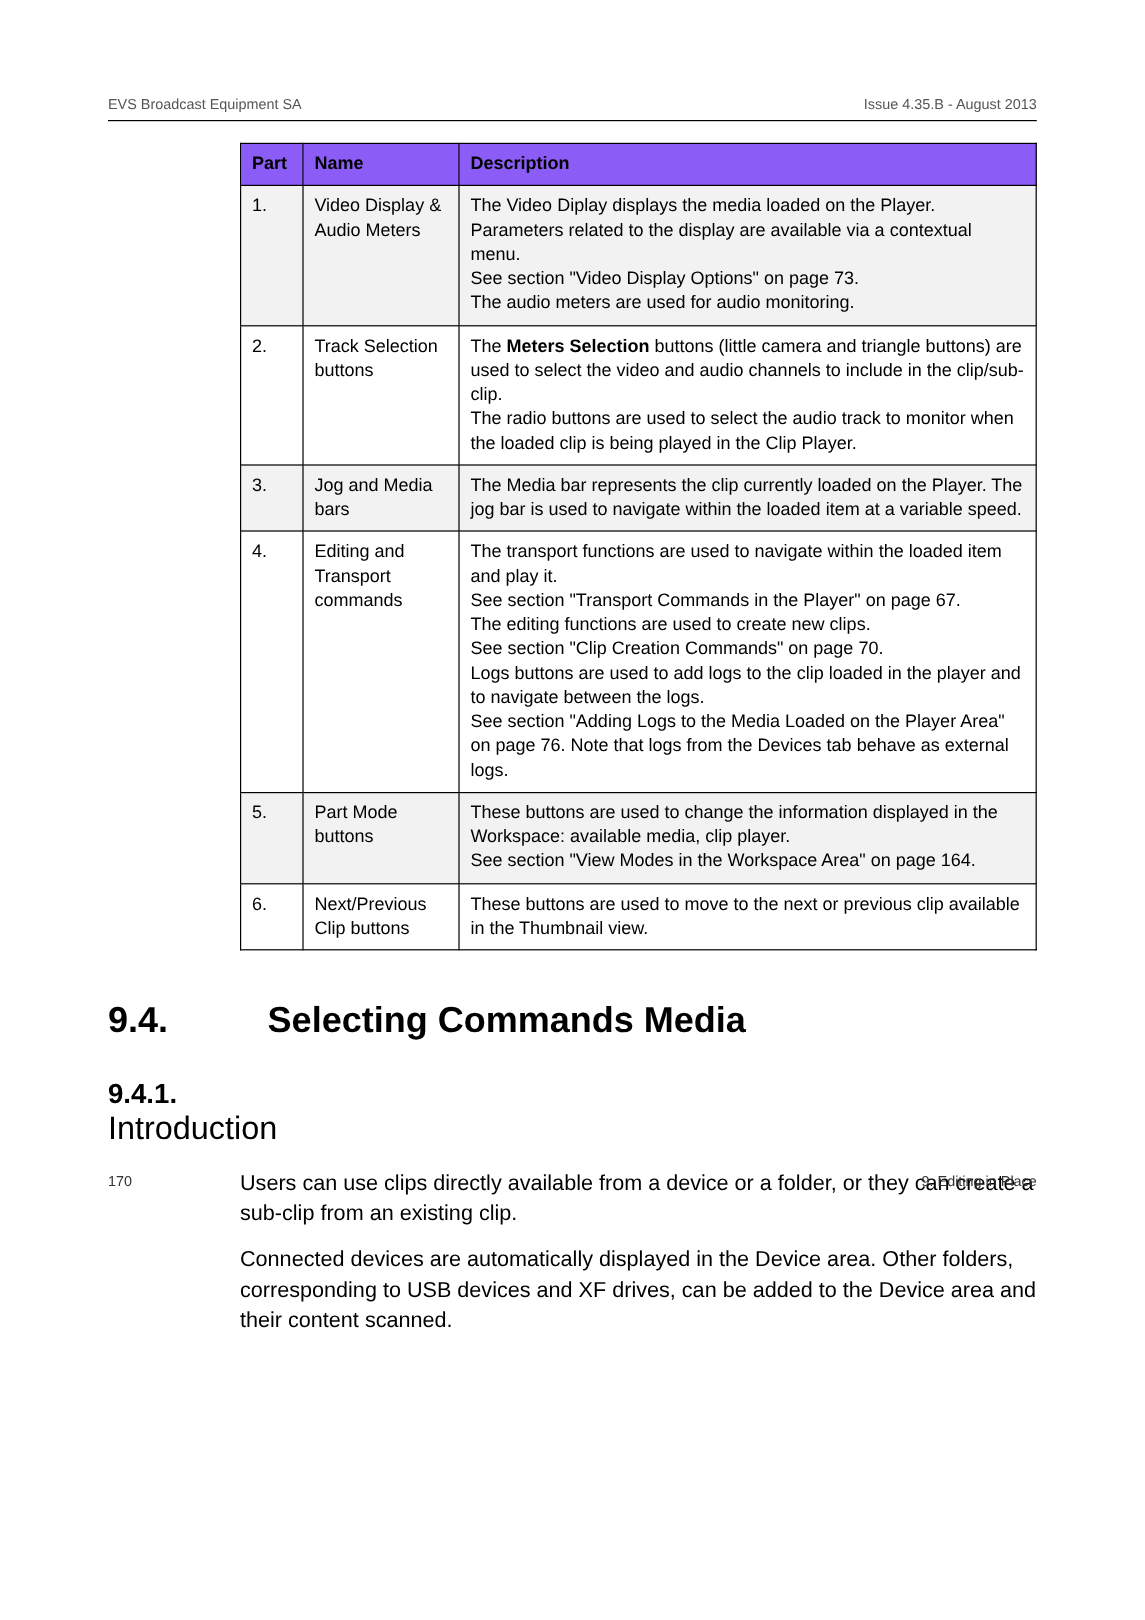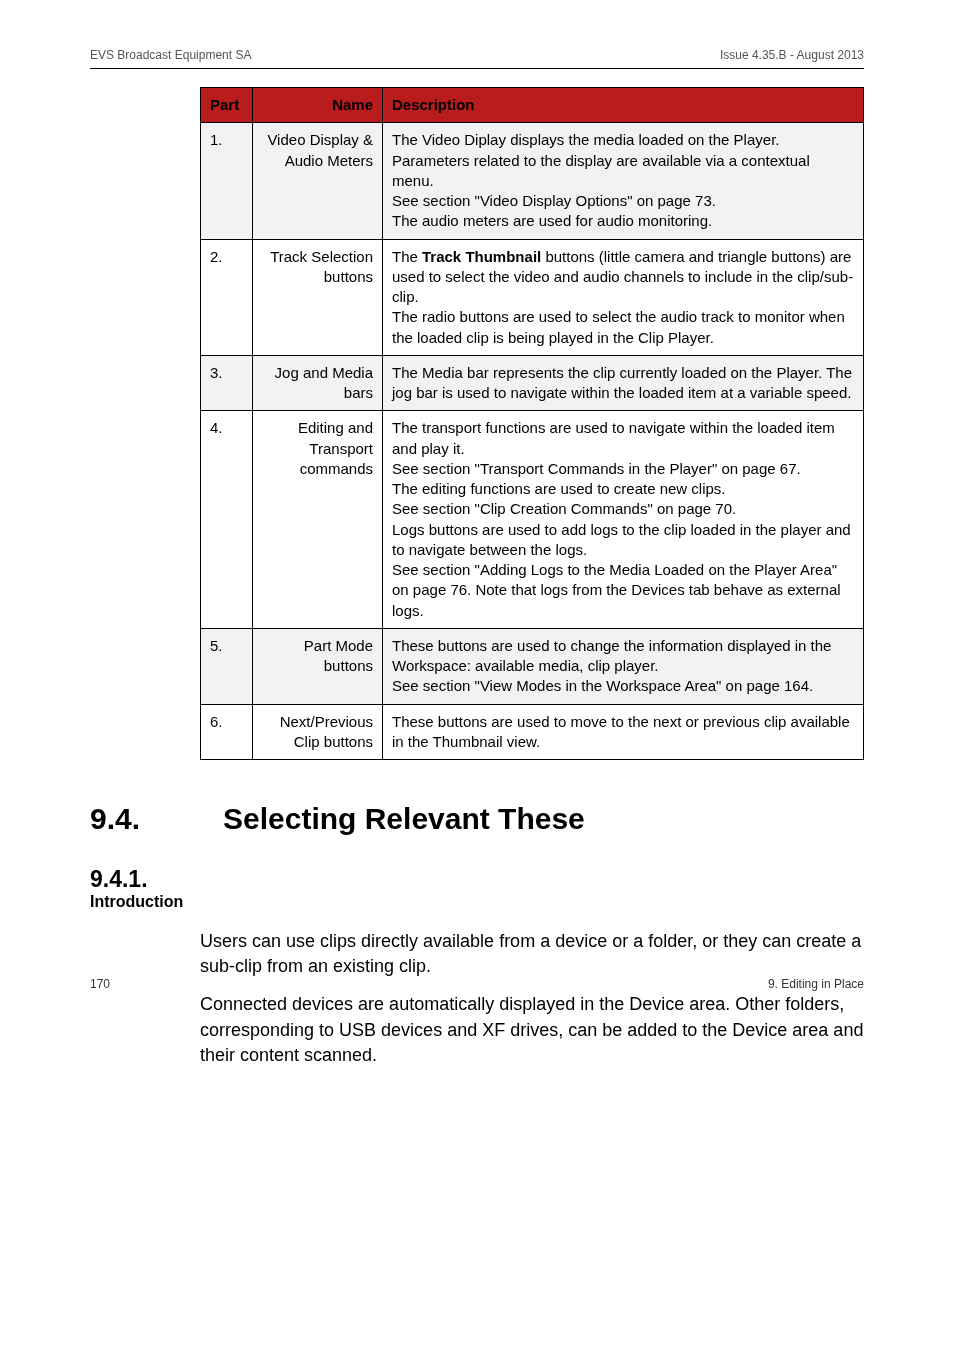--- a/index.html
+++ b/index.html
@@ -11,21 +11,21 @@
     width: 954px;
     height: 1350px;
     background: #ffffff;
     font-family: Arial, Helvetica, sans-serif;
     color: #000000;
   }
   .page {
     width: 954px;
     height: 1035px;
     position: relative;
-    padding: 48px 90px 0 90px;
+    padding: 80px 90px 0 90px;
   }
   .running-header {
     display: flex;
     justify-content: space-between;
     font-size: 12px;
     color: #555;
     padding-bottom: 6px;
     border-bottom: 1px solid #000;
     margin-bottom: 18px;
   }
@@ -38,31 +38,31 @@
     font-size: 15px;
     line-height: 1.35;
   }
   table.parts th, table.parts td {
     border: 1px solid #000;
     padding: 7px 9px;
     vertical-align: top;
     text-align: left;
   }
   table.parts th {
-    background: #b91c1c;
+    background: #8b5cf6;
     font-weight: bold;
   }
   table.parts tr:nth-child(odd) td {
     background: #f2f2f2;
   }
   table.parts tr:nth-child(even) td {
     background: #ffffff;
   }
   table.parts td.col-part, table.parts th.col-part { width: 52px; }
-  table.parts td.col-name, table.parts th.col-name { width: 130px; text-align: right; }
+  table.parts td.col-name, table.parts th.col-name { width: 130px; }
   .h2-row {
     display: flex;
     align-items: baseline;
     margin-top: 42px;
     margin-bottom: 30px;
     gap: 23px;
   }
   .h2-num {
     width: 110px;
     font-size: 30px;
@@ -78,22 +78,22 @@
     margin-top: 12px;
     margin-bottom: 18px;
     flex-direction: column;
   }
   .h3-num {
     width: 110px;
     font-size: 23px;
     font-weight: bold;
   }
   .h3-title {
-    font-size: 16px;
-    font-weight: bold;
+    font-size: 27px;
+    font-weight: normal;
   }
   .body-para {
     font-size: 18px;
     line-height: 1.4;
     margin-bottom: 13px;
   }
   .footer {
     position: absolute;
     bottom: 44px;
     left: 90px;
@@ -127,21 +127,21 @@
         <tr>
           <td class="col-part">1.</td>
           <td class="col-name">Video Display &amp; Audio Meters</td>
           <td style="white-space:pre-line">The Video Diplay displays the media loaded on the Player. Parameters related to the display are available via a contextual menu.
 See section "Video Display Options" on page 73.
 The audio meters are used for audio monitoring.</td>
         </tr>
         <tr>
           <td class="col-part">2.</td>
           <td class="col-name">Track Selection buttons</td>
-          <td style="white-space:pre-line"><span>The </span><b>Track Thumbnail</b><span> buttons (little camera and triangle buttons) are used to select the video and audio channels to include in the clip/sub-clip.
+          <td style="white-space:pre-line"><span>The </span><b>Meters Selection</b><span> buttons (little camera and triangle buttons) are used to select the video and audio channels to include in the clip/sub-clip.
 The radio buttons are used to select the audio track to monitor when the loaded clip is being played in the Clip Player.</span></td>
         </tr>
         <tr>
           <td class="col-part">3.</td>
           <td class="col-name">Jog and Media bars</td>
           <td style="white-space:pre-line">The Media bar represents the clip currently loaded on the Player. The jog bar is used to navigate within the loaded item at a variable speed.</td>
         </tr>
         <tr>
           <td class="col-part">4.</td>
           <td class="col-name">Editing and Transport commands</td>
@@ -162,21 +162,21 @@
           <td class="col-part">6.</td>
           <td class="col-name">Next/Previous Clip buttons</td>
           <td style="white-space:pre-line">These buttons are used to move to the next or previous clip available in the Thumbnail view.</td>
         </tr>
       </tbody>
     </table>
   </div>
 
   <div class="h2-row">
     <span class="h2-num">9.4.</span>
-    <span class="h2-title">Selecting Relevant These</span>
+    <span class="h2-title">Selecting Commands Media</span>
   </div>
 
   <div class="h3-row">
     <span class="h3-num">9.4.1.</span>
     <span class="h3-title">Introduction</span>
   </div>
 
   <div class="content-offset">
     <p class="body-para">Users can use clips directly available from a device or a folder, or they can create a sub-clip from an existing clip.</p>
     <p class="body-para">Connected devices are automatically displayed in the Device area. Other folders, corresponding to USB devices and XF drives, can be added to the Device area and their content scanned.</p>

